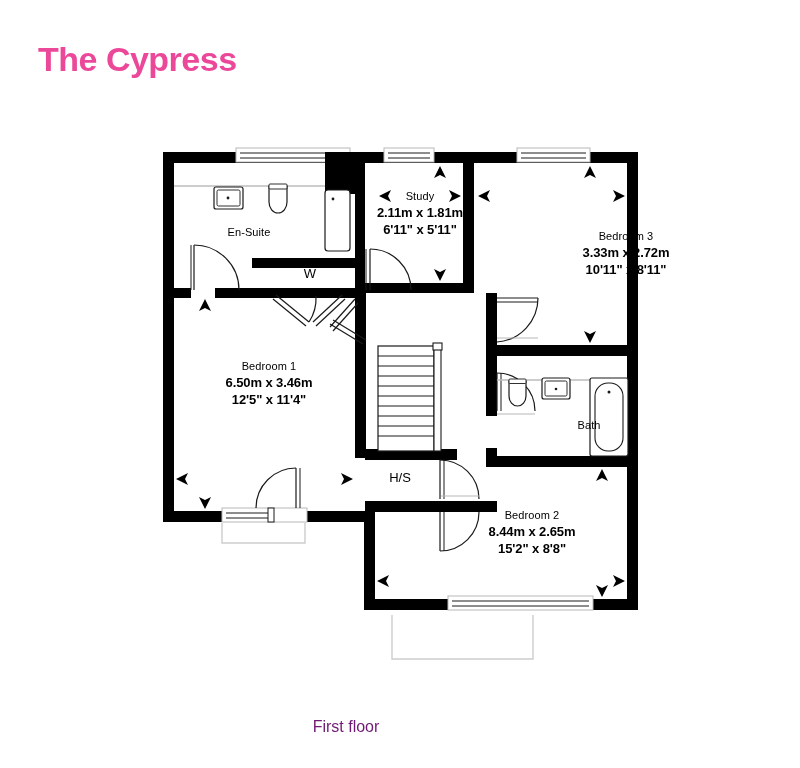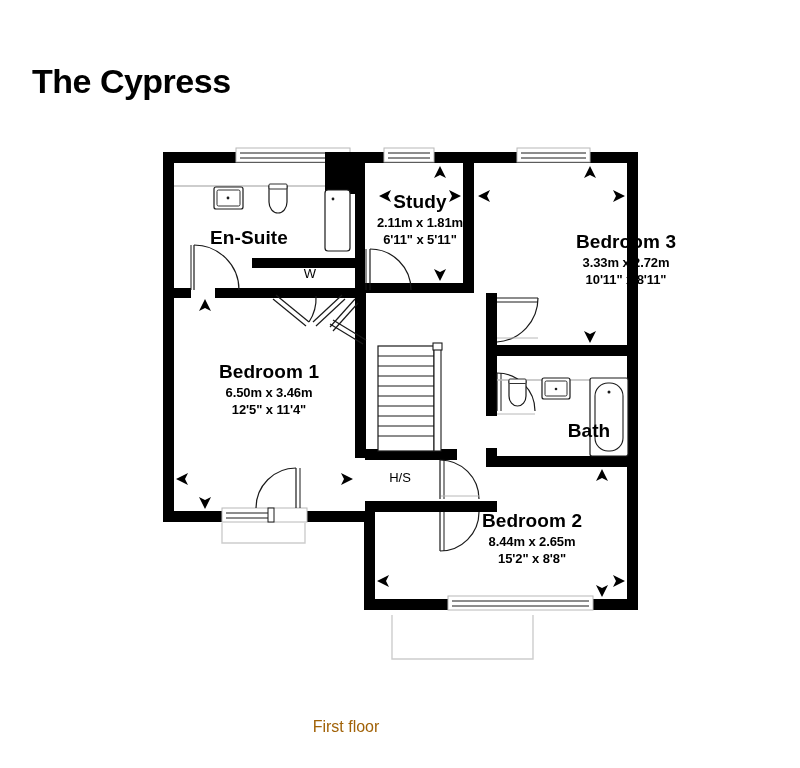--- a/index.html
+++ b/index.html
@@ -2,31 +2,31 @@
 <html><head>
 <meta charset="utf-8">
 <style>
   html,body{margin:0;padding:0;background:#ffffff;}
   body{
     width:800px;height:768px;position:relative;overflow:hidden;
     font-family:"Liberation Sans","DejaVu Sans",sans-serif;
     -webkit-font-smoothing:antialiased;
   }
   #plan-title{
-    position:absolute;left:32px;top:42px;
+    position:absolute;left:38px;top:42px;
     font-size:34px;font-weight:bold;letter-spacing:-0.5px;
-    color:#000000;line-height:1;margin-top:22px;
+    color:#ec4899;line-height:1;
   }
   #floor-caption{
     position:absolute;left:0;top:718px;width:692px;text-align:center;
-    font-size:16px;color:#a16207;font-weight:normal;
+    font-size:16px;color:#701a75;font-weight:normal;
   }
   #plan-canvas{position:absolute;left:0;top:0;width:800px;height:768px;}
   .room-label{position:absolute;text-align:center;color:#000;line-height:1.32;white-space:nowrap;}
-  .room-label .rl-name{font-size:19px;font-weight:bold;letter-spacing:.1px;}
+  .room-label .rl-name{font-size:11px;font-weight:normal;letter-spacing:.1px;}
   .room-label .rl-dim{font-size:13px;font-weight:bold;letter-spacing:-.1px;}
   .tag-label{position:absolute;font-size:13px;font-weight:normal;color:#000;text-align:center;white-space:nowrap;}
 </style>
 </head>
 <body>
 
 <div id="plan-title">The Cypress</div>
 
 <svg id="plan-canvas" viewBox="0 0 800 768" xmlns="http://www.w3.org/2000/svg">
 

